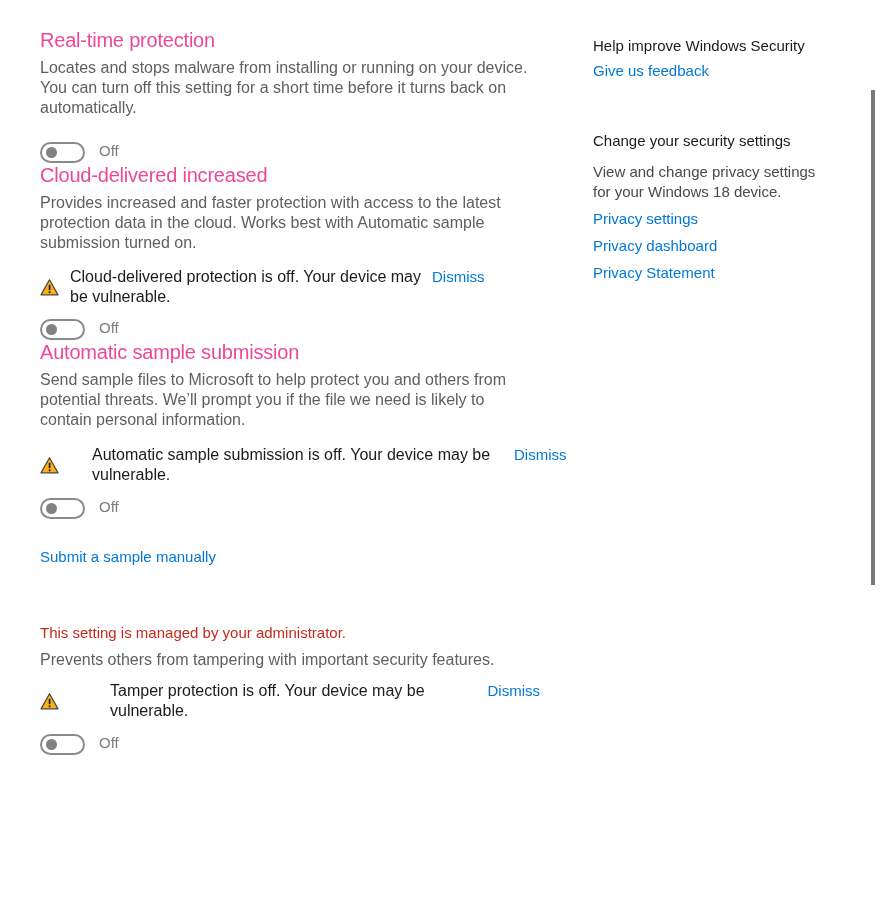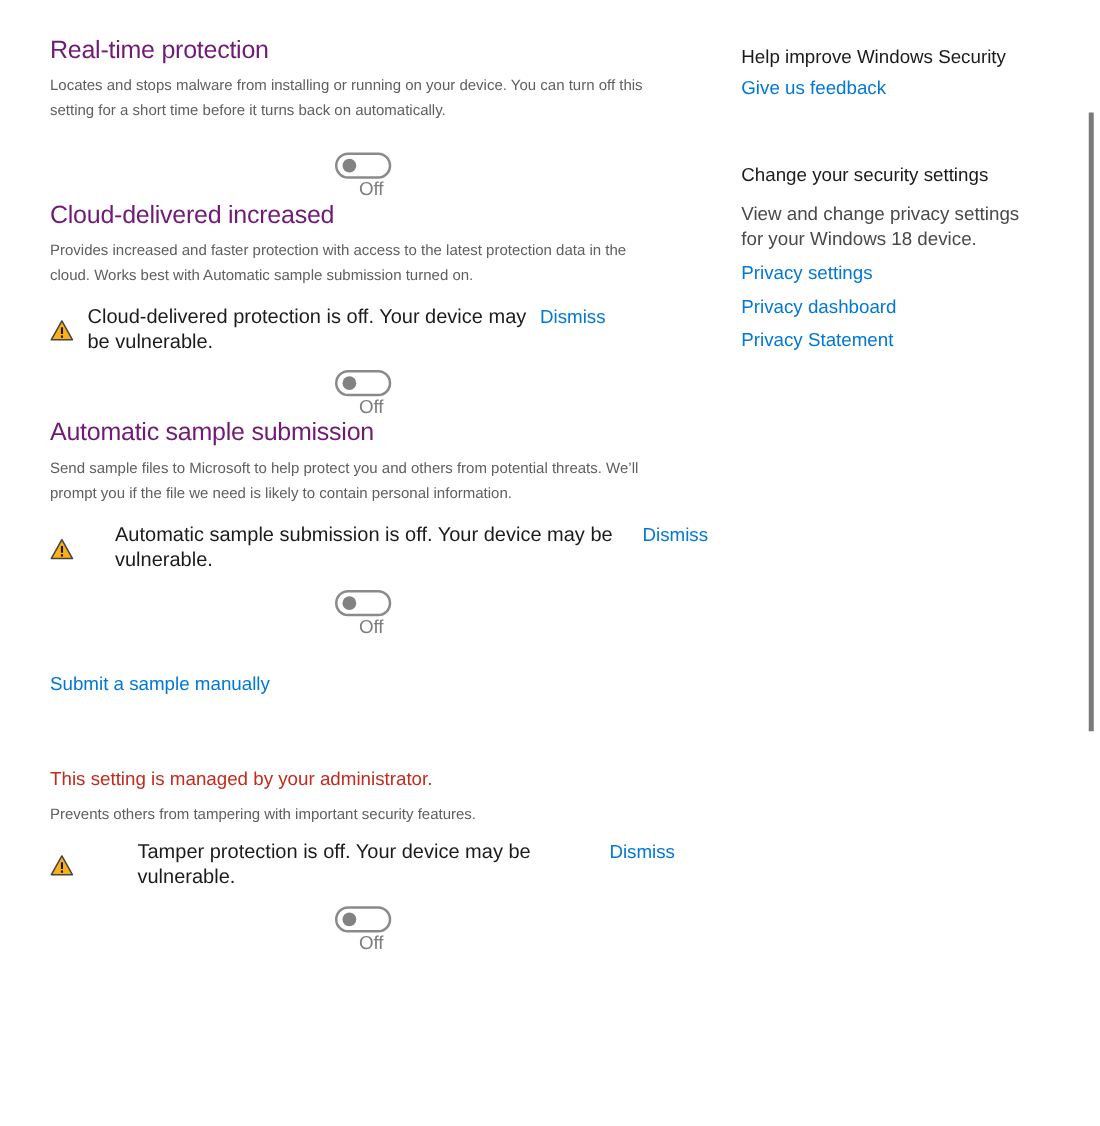--- a/index.html
+++ b/index.html
@@ -17,37 +17,35 @@
   .main-col {
     position: absolute;
     left: 40px; top: 28px;
     width: 500px;
   }
   h1.section-title {
     margin: 0;
     font-size: 20px;
     line-height: 24px;
     font-weight: 400;
-    color: #701a75;
+    color: #ec4899;
     letter-spacing: -0.2px;
   }
   .mt-section { margin-top: 55px; }
   p.section-desc {
     margin: 6px 0 0 0;
-    font-size: 12px;
+    font-size: 16px;
     line-height: 20px;
     color: #5f5f5f;
     max-width: 492px;
   }
 
   
   .toggle-row {
     display: flex;
-    align-items: center;
-    flex-direction: column;
   }
   .toggle-row.t1 { margin-top: 24px; }
   .toggle-row.t2 { margin-top: 12px; }
   .toggle-row.t3 { margin-top: 13px; }
   .toggle-row.t4 { margin-top: 13px; }
   .toggle {
     width: 45px; height: 21px;
     border: 2px solid #8a8a8a;
     border-radius: 11px;
     position: relative;

